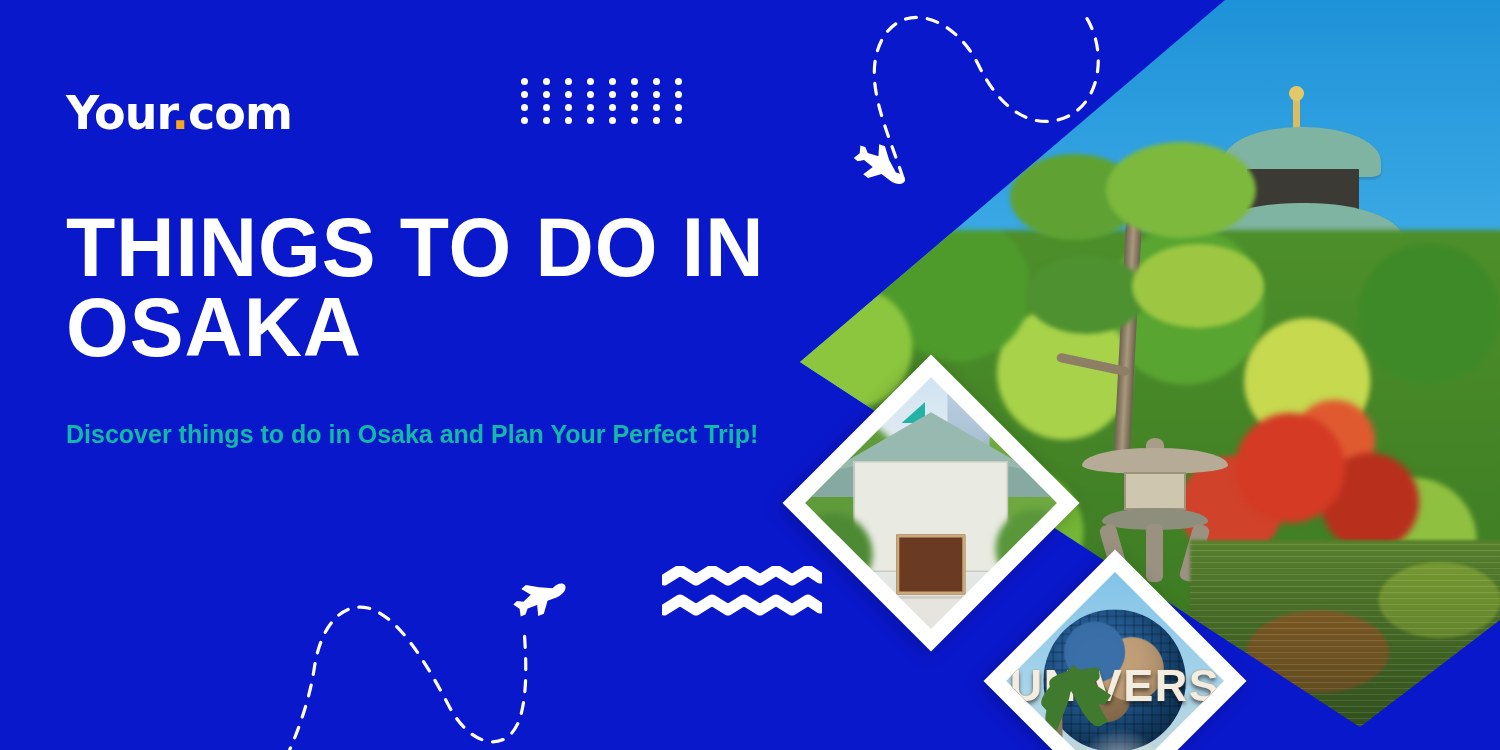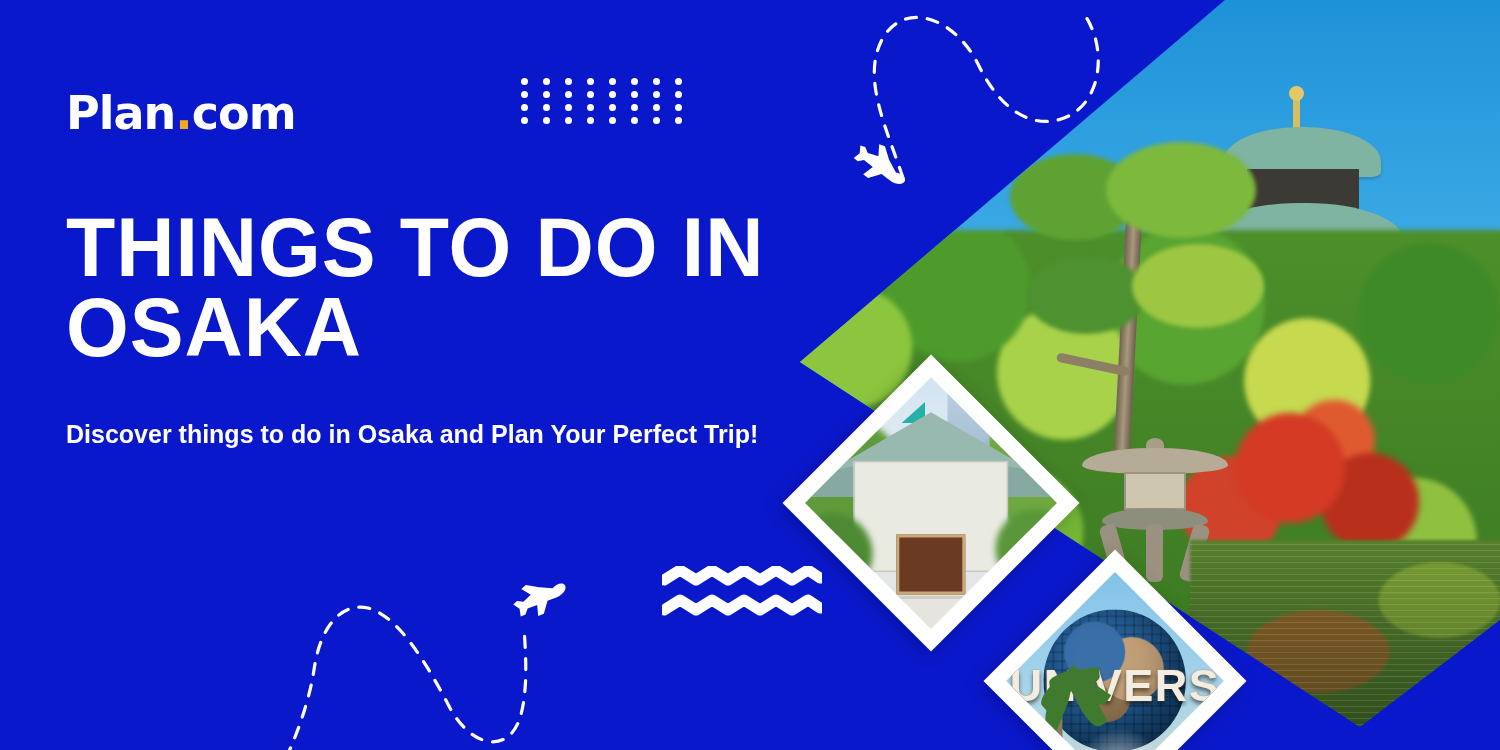--- a/index.html
+++ b/index.html
@@ -254,21 +254,21 @@
     font-family:"Liberation Sans Narrow","Liberation Sans", sans-serif;
     font-weight:700; font-size:84px; line-height:.95;
     color:#ffffff; letter-spacing:1px;
     text-transform:uppercase;
     transform:scaleX(.96); transform-origin:left top;
   }
   .subhead {
     position:absolute; left:66px; top:418px; width:720px;
     font-family:"Liberation Sans", sans-serif;
     font-weight:700; font-size:25px; line-height:1.35;
-    color:#ffffff;
+    color:#14b8a6;
   }
 
   
   .dot-grid {
     position:absolute; left:521px; top:78px;
     display:grid;
     grid-template-columns:repeat(8, 22px);
     grid-template-rows:repeat(4, 13px);
   }
   .dot-grid i {
@@ -374,21 +374,21 @@
           <div class="palm-frond" style="left:18%;top:30%;transform:rotate(-68deg);"></div>
           <div class="palm-frond" style="left:56%;top:30%;transform:rotate(62deg);"></div>
         </div>
         <div class="uni-spray"></div>
 
       </div>
     </div>
   </div>
 
   <div class="logo">
-    <span>Plan</span><span class="dot">.</span><span>com</span>
+    <span>Your</span><span class="dot">.</span><span>com</span>
   </div>
 
   <h1 class="headline">
     <span>THINGS TO DO IN</span><br>
     <span>OSAKA</span>
   </h1>
 
   <p class="subhead">Discover things to do in Osaka and Plan Your Perfect Trip!</p>
 
   <div class="dot-grid" id="dotgrid">

